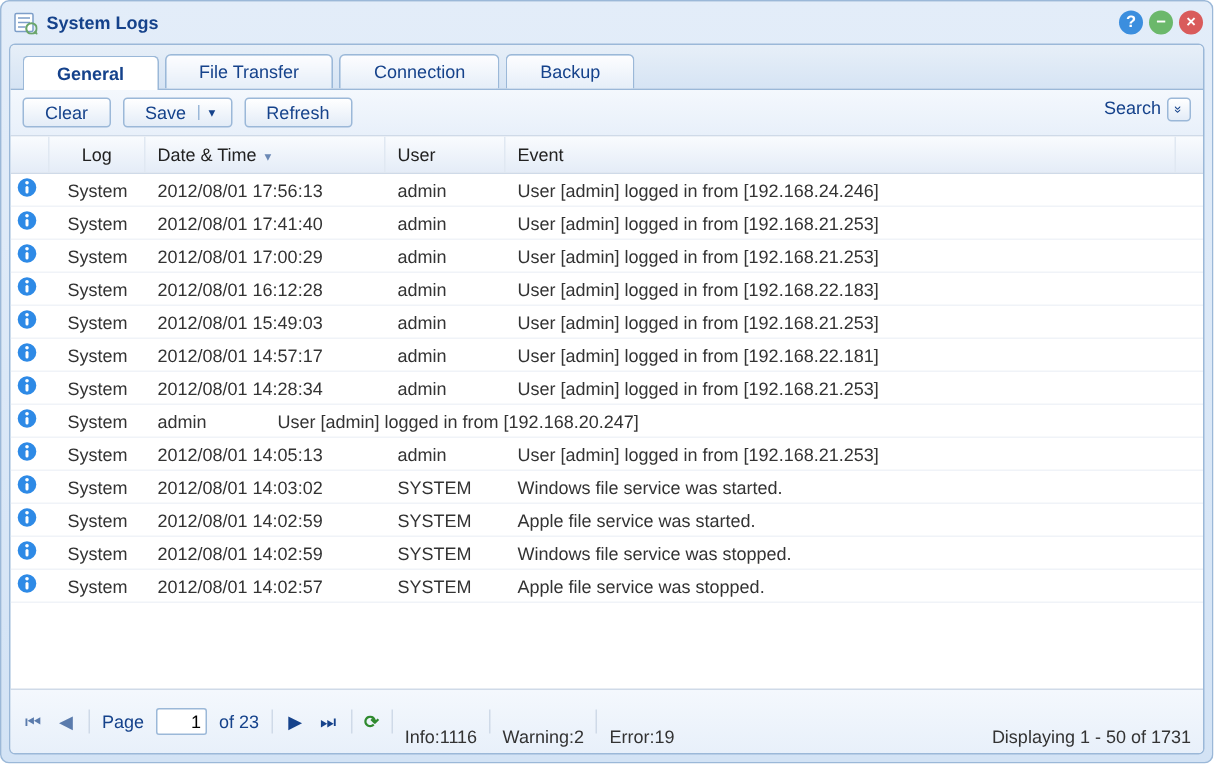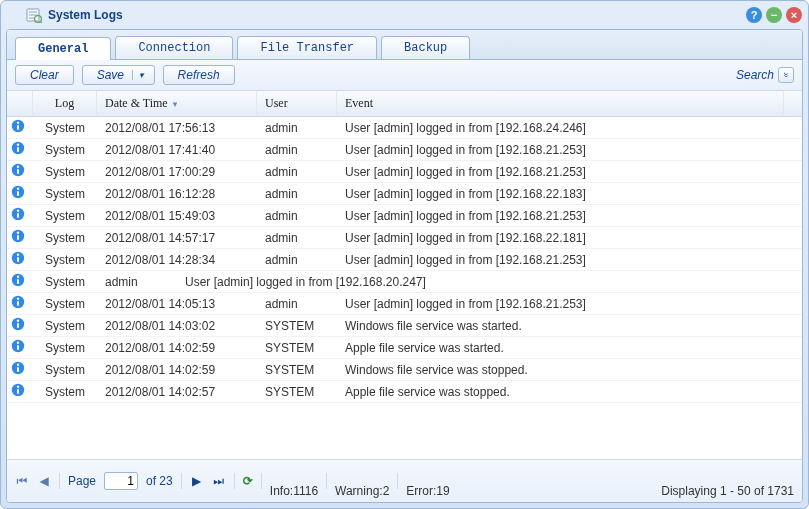--- a/index.html
+++ b/index.html
@@ -17,21 +17,21 @@
     border-radius: 6px;
     background: linear-gradient(to bottom, #e3edf9 0%, #d3e3f5 100%);
     display: flex;
     flex-direction: column;
     overflow: hidden;
   }
   .titlebar {
     height: 28px;
     display: flex;
     align-items: center;
-    padding: 0 6px 0 25px;
+    padding: 0 6px 0 8px;
     font-weight: bold;
     color: #15428b;
   }
   .titlebar .title-icon {
     width: 16px; height: 16px;
     margin-right: 6px;
     display: inline-flex; align-items: center; justify-content: center;
   }
   .titlebar .title { flex: 1; }
   .winbtns { display: flex; gap: 4px; }
@@ -54,45 +54,43 @@
     flex-direction: column;
     overflow: hidden;
   }
   .tabstrip {
     display: flex;
     gap: 4px;
     padding: 6px 8px 0 8px;
     background: linear-gradient(to bottom,#e7eff8,#d6e4f4);
     border-bottom: 1px solid #9bb8d8;
     position: relative;
-    font-family: Liberation Mono, monospace;
   }
   .tab {
     border: 1px solid #9bb8d8;
     border-bottom: none;
     border-radius: 4px 4px 0 0;
     padding: 4px 22px;
     background: linear-gradient(to bottom,#fdfdff,#e5eef8);
     color: #15428b;
     cursor: pointer;
     white-space: nowrap;
   }
   .tab.active {
     background: #fff;
     font-weight: bold;
     position: relative;
     top: 1px;
   }
   .toolbar {
     display: flex;
-    align-items: center;
+    align-items: flex-start;
     padding: 5px 8px;
     border-bottom: 1px solid #cfdae8;
     background: linear-gradient(to bottom,#f4f8fd,#e8f0fa);
-    font-style: italic;
   }
   .btn {
     border: 1px solid #9bb8d8;
     border-radius: 3px;
     padding: 2px 14px;
     background: linear-gradient(to bottom,#ffffff,#e3ecf7);
     color: #15428b;
     cursor: pointer;
     margin-right: 8px;
   }
@@ -124,21 +122,20 @@
     display: flex;
     flex-direction: column;
     overflow: hidden;
   }
   .headrow {
     display: flex;
     background: linear-gradient(to bottom,#f9fbfe,#e4ecf7);
     border-bottom: 1px solid #cfdae8;
     color: #222;
     font-weight: normal;
-    font-family: Liberation Serif, serif;
   }
   .cell {
     padding: 5px 8px;
     border-right: 1px solid #e0e8f2;
     white-space: nowrap;
     overflow: hidden;
     text-overflow: ellipsis;
   }
   .col-icon  { width: 26px; padding: 5px 4px; }
   .col-log   { width: 64px; text-align: center; }
@@ -221,22 +218,22 @@
       <span class="winbtn help">?</span>
       <span class="winbtn min">−</span>
       <span class="winbtn close">×</span>
     </div>
   </div>
 
   <div class="client">
 
     <div class="tabstrip">
       <div class="tab active">General</div>
+      <div class="tab">File Transfer</div>
       <div class="tab">Connection</div>
-      <div class="tab">File Transfer</div>
       <div class="tab">Backup</div>
     </div>
 
     <div class="toolbar">
       <span class="btn">Clear</span>
       <span class="btn split">
         <span>Save</span>
         <span class="arrow">▾</span>
       </span>
       <span class="btn">Refresh</span>

